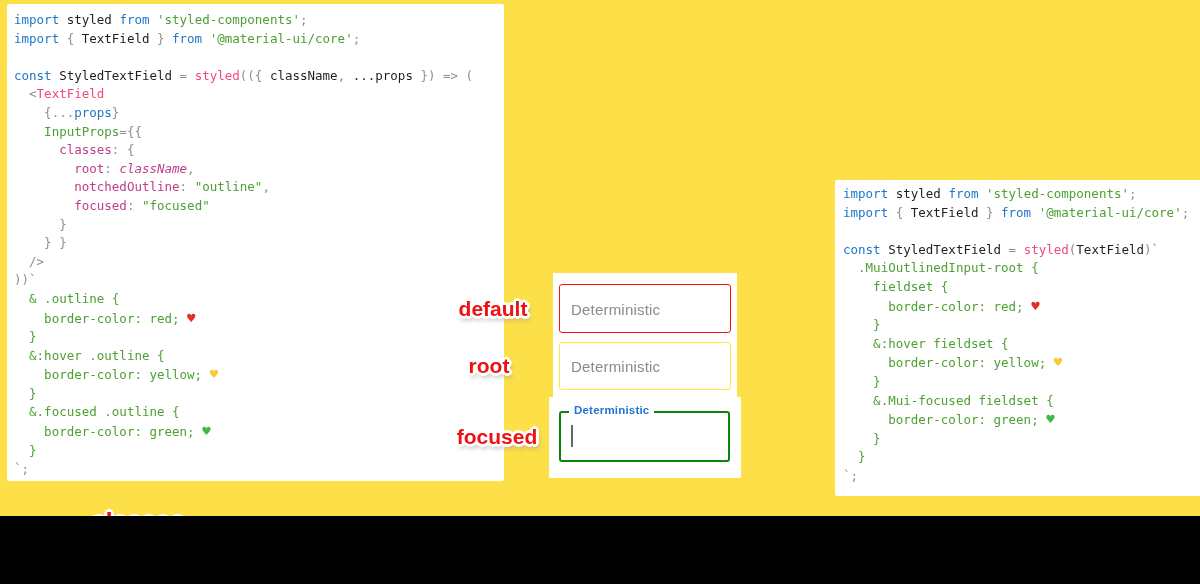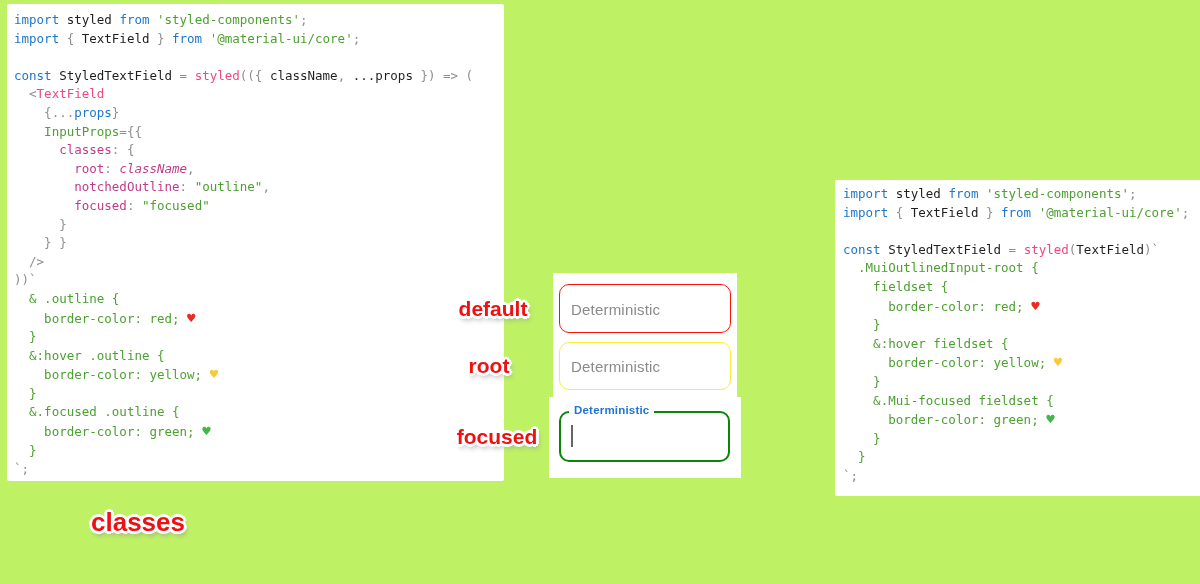--- a/index.html
+++ b/index.html
@@ -1,16 +1,16 @@
 <!DOCTYPE html>
 <html><head>
 <meta charset="utf-8">
 <style>
   html,body{margin:0;padding:0;background:#000;}
-  .canvas{position:relative;width:1200px;height:584px;background:#bef264;overflow:hidden;
+  .canvas{position:relative;width:1200px;height:516px;background:#fde047;overflow:hidden;
           font-family:"Liberation Sans",sans-serif;}
 
   
   .code-box{position:absolute;background:#fff;border-radius:2px;
             font-family:"DejaVu Sans Mono",monospace;font-size:12.5px;line-height:18.6px;
             white-space:pre;overflow:hidden;}
   .code-left{left:7px;top:4px;width:490px;height:470px;padding:7px 0 0 7px;}
   .code-right{left:835px;top:180px;width:362px;height:311px;padding:5px 0 0 8px;}
   .cl{white-space:pre;}
   .tk-kw{color:#2077c8;}
@@ -25,21 +25,21 @@
   .tk-pri{color:#bf3c8b;font-style:italic;}
   .tk-hr{color:#e82c21;font-size:14px;}
   .tk-hy{color:#f8c938;font-size:14px;}
   .tk-hg{color:#43b649;font-size:14px;}
 
   
   .panel{position:absolute;background:#fff;}
   .panel-top{left:553px;top:273px;width:184px;height:124px;}
   .panel-bottom{left:549px;top:397px;width:192px;height:81px;}
 
-  .field{position:absolute;background:#fff;border-radius:10px;box-sizing:border-box;z-index:2;}
+  .field{position:absolute;background:#fff;border-radius:3px;box-sizing:border-box;z-index:2;}
   .field-default{left:559px;top:284px;width:172px;height:49px;border:1.5px solid #fb120b;}
   .field-hover{left:559px;top:342px;width:172px;height:48px;border:1.5px solid #ffeb3b;}
   .field-focused{left:559px;top:411px;width:171px;height:51px;border:2px solid #0a850a;}
   .ph{position:absolute;left:11px;top:50%;transform:translateY(-50%);
       color:#8a8a8a;font-size:15px;letter-spacing:.2px;}
   .notch-label{position:absolute;left:8px;top:-9px;background:#fff;padding:0 5px;
       color:#1e75d2;font-size:11.5px;font-weight:bold;letter-spacing:.2px;}
   .cursor{position:absolute;left:10px;top:12px;width:2px;height:22px;background:#666;}
 
   

